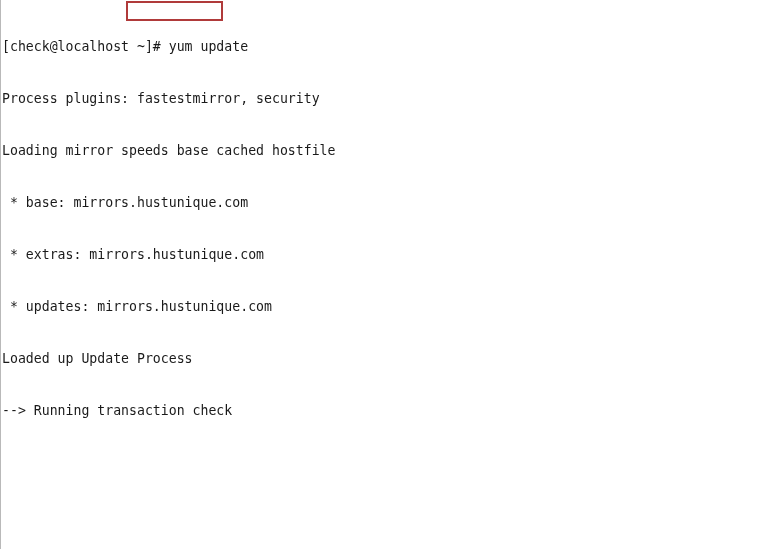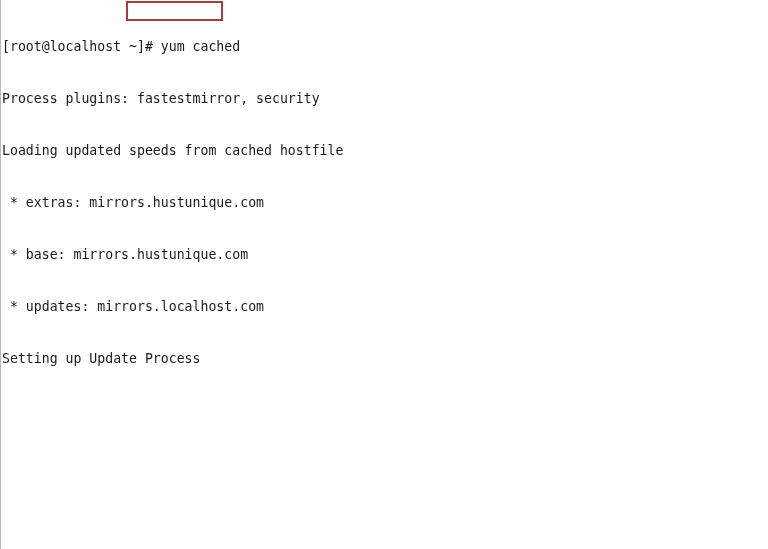--- a/index.html
+++ b/index.html
@@ -51,27 +51,28 @@
     box-sizing: border-box;
     background: transparent;
     pointer-events: none;
   }
 </style>
 </head>
 <body>
 
 <div id="terminal">
   <div class="term-output">
-    <div class="line">[root@localhost ~]# yum cached</div>
+    <div class="line">[check@localhost ~]# yum update</div>
     <div class="line">Process plugins: fastestmirror, security</div>
-    <div class="line">Loading updated speeds from cached hostfile</div>
+    <div class="line">Loading mirror speeds base cached hostfile</div>
+    <div class="line"> * base: mirrors.hustunique.com</div>
     <div class="line"> * extras: mirrors.hustunique.com</div>
-    <div class="line"> * base: mirrors.hustunique.com</div>
-    <div class="line"> * updates: mirrors.localhost.com</div>
-    <div class="line">Setting up Update Process</div>
+    <div class="line"> * updates: mirrors.hustunique.com</div>
+    <div class="line">Loaded up Update Process</div>
+    <div class="line">--&gt; Running transaction check</div>
     
     
     
     
     
     
     
     
     
     

